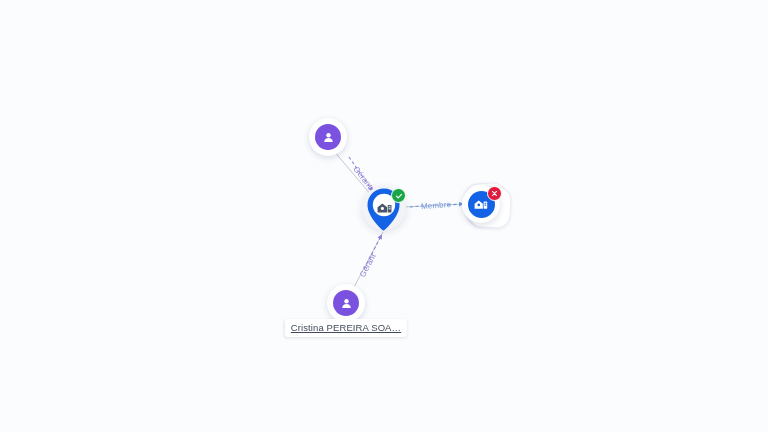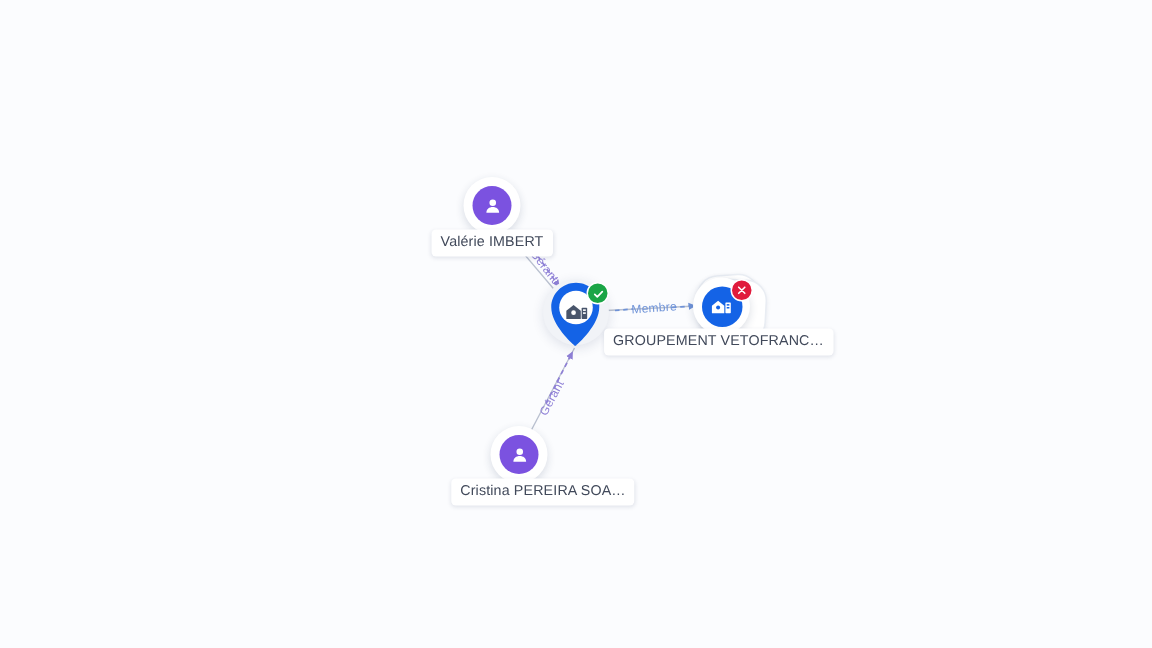--- a/index.html
+++ b/index.html
@@ -168,21 +168,20 @@
   <div class="node" style="left:328px; top:137px;">
     <div class="chip chip-person">
       <div class="inner">
         <svg width="15" height="15" viewBox="0 0 24 24" aria-hidden="true">
           <circle cx="12" cy="8.3" r="3.5" fill="#ffffff"></circle>
           <path d="M5.2 19c0-3.9 3.1-6.1 6.8-6.1s6.8 2.2 6.8 6.1z" fill="#ffffff"></path>
         </svg>
       </div>
     </div>
   </div>
-  <div class="nlabel" style="left:328px; top:153px;">Valérie IMBERT</div>
 
   <div class="node" style="left:384px; top:212px;">
     <div class="pin-wrap">
       <div class="pin-halo"></div>
 
       <svg width="48" height="56" viewBox="0 0 48 56" style="position:absolute; left:0; top:0;">
         <path d="M24 2.5c-9.1 0-16.5 7.3-16.5 16.4 0 11.8 14.2 24.4 15.4 25.4
                  .3.3.9.3 1.2 0 1.2-1 15.4-13.6 15.4-25.4C40.5 9.8 33.1 2.5 24 2.5z" fill="#1463e6"></path>
         <circle cx="24" cy="19" r="11.2" fill="#ffffff"></circle>
       </svg>
@@ -217,27 +216,26 @@
         </svg>
       </div>
     </div>
 
     <div class="badge badge-err" style="left:6px; top:-18px;">
       <svg width="7" height="7" viewBox="0 0 24 24" aria-hidden="true">
         <path d="M5 5 L19 19 M19 5 L5 19" fill="none" stroke="#ffffff" stroke-width="3.6" stroke-linecap="round"></path>
       </svg>
     </div>
   </div>
-  <div class="nlabel" style="left:479px; top:219px;">GROUPEMENT VETOFRANC…</div>
 
   <div class="node" style="left:346px; top:303px;">
     <div class="chip chip-person">
       <div class="inner">
         <svg width="15" height="15" viewBox="0 0 24 24" aria-hidden="true">
           <circle cx="12" cy="8.3" r="3.5" fill="#ffffff"></circle>
           <path d="M5.2 19c0-3.9 3.1-6.1 6.8-6.1s6.8 2.2 6.8 6.1z" fill="#ffffff"></path>
         </svg>
       </div>
     </div>
   </div>
-  <div class="nlabel" style="left:362px; top:319px;">Cristina PEREIRA SOA…</div>
+  <div class="nlabel" style="left:346px; top:319px;text-decoration:underline;">Cristina PEREIRA SOA…</div>
 
 </div>
 
 </body></html>

